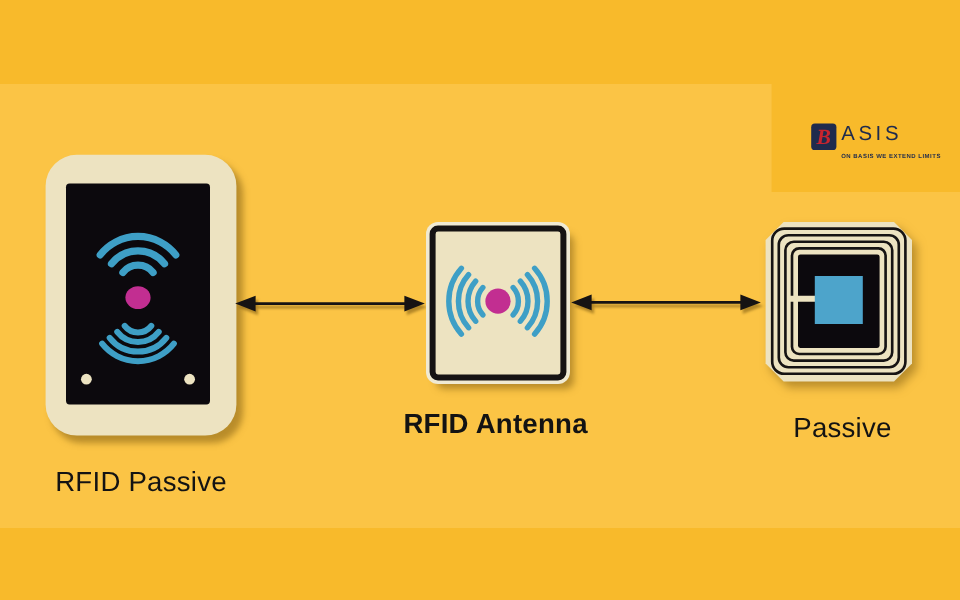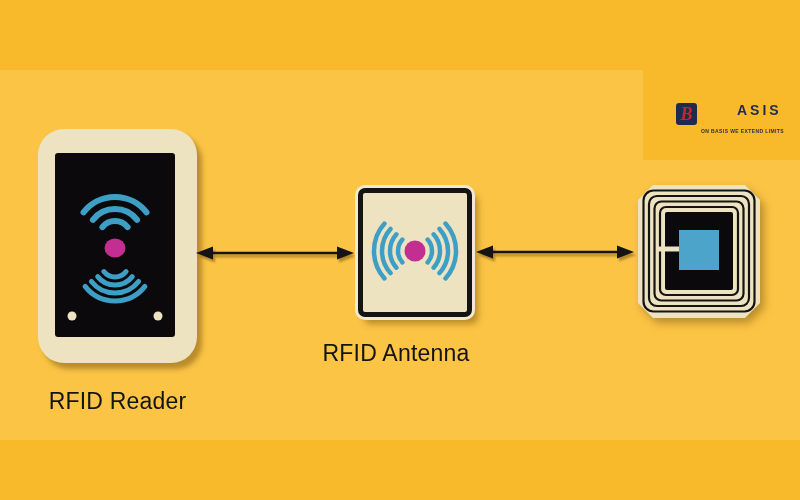--- a/index.html
+++ b/index.html
@@ -51,23 +51,22 @@
   .logo{position:absolute;left:676px;top:102px;width:110px;}
   .logo-mark{
     position:absolute;left:0;top:1px;width:21px;height:22px;
     background:var(--logo-navy,#1F2B4D);border-radius:3px;
     color:var(--logo-red,#C8242E);font-weight:bold;font-style:italic;
     font-size:18px;line-height:22px;text-align:center;
     font-family:"Liberation Serif",serif;
   }
   .logo-brand{
     position:absolute;left:25px;top:0;
-    color:var(--logo-navy,#1F2B4D);font-weight:bold;font-size:14px;
+    color:var(--logo-navy,#1F2B4D);font-weight:normal;font-size:17px;
     letter-spacing:3px;
-    margin-left:36px;
   }
   .logo-tagline{
     position:absolute;left:25px;top:26px;width:80px;
     color:var(--logo-navy,#1F2B4D);font-weight:bold;font-size:5px;
     letter-spacing:0.4px;white-space:nowrap;
   }
 </style>
 </head>
 <body>
 
@@ -87,21 +86,21 @@
       <path class="arc" stroke-width="5" d="M48.9 118.6 A14 14 0 0 0 71.1 118.6"></path>
       <path class="arc" stroke-width="5" d="M42.7 123.6 A22 22 0 0 0 77.3 123.6"></path>
       <path class="arc" stroke-width="5" d="M36.4 128.5 A30 30 0 0 0 83.6 128.5"></path>
       <path class="arc" stroke-width="5" d="M30.1 133.4 A38 38 0 0 0 89.9 133.4"></path>
 
       <circle class="screw" cx="17" cy="163" r="4.5"></circle>
       <circle class="screw" cx="103" cy="163" r="4.5"></circle>
     </svg>
   </div>
 </div>
-<div class="node-label" style="left:30px;top:388px;width:175px;">RFID Reader</div>
+<div class="node-label" style="left:30px;top:388px;width:175px;">RFID Passive</div>
 
 <svg class="arrow" style="left:195px;top:243px;" width="160" height="20" viewBox="0 0 160 20">
   <line x1="14" y1="10" x2="146" y2="10"></line>
   <polygon points="1,10 18,3.5 18,16.5"></polygon>
   <polygon points="159,10 142,3.5 142,16.5"></polygon>
 </svg>
 
 <div class="antenna-box">
   <svg width="104" height="119" viewBox="0 0 104 119">
 
@@ -111,40 +110,41 @@
     <path class="arc" stroke-width="4.5" d="M39.4 46.6 A17 17 0 0 0 39.4 69.4"></path>
 
     <circle class="dot" cx="52" cy="58" r="10.5"></circle>
 
     <path class="arc" stroke-width="4.5" d="M82.5 30.6 A41 41 0 0 1 82.5 85.4"></path>
     <path class="arc" stroke-width="4.5" d="M76.5 35.9 A33 33 0 0 1 76.5 80.1"></path>
     <path class="arc" stroke-width="4.5" d="M70.6 41.3 A25 25 0 0 1 70.6 74.7"></path>
     <path class="arc" stroke-width="4.5" d="M64.6 46.6 A17 17 0 0 1 64.6 69.4"></path>
   </svg>
 </div>
-<div class="node-label" style="left:301px;top:340px;width:190px;">RFID Antenna</div>
+<div class="node-label" style="left:318px;top:340px;width:190px;font-weight:bold;">RFID Antenna</div>
 
 <svg class="arrow" style="left:475px;top:242px;" width="160" height="20" viewBox="0 0 160 20">
   <line x1="14" y1="10" x2="146" y2="10"></line>
   <polygon points="1,10 18,3.5 18,16.5"></polygon>
   <polygon points="159,10 142,3.5 142,16.5"></polygon>
 </svg>
 
 <svg class="tag-svg" width="128" height="138" viewBox="0 0 128 138">
   <polygon points="18,3 110,3 125,18 125,121 110,136 18,136 3,121 3,18" fill="var(--device-case,#EDE3C1)"></polygon>
   <g>
     <rect class="coil" x="8.5" y="8.5" width="111" height="121" rx="10"></rect>
     <rect class="coil" x="14" y="14" width="100" height="110" rx="8"></rect>
     <rect class="coil" x="19.5" y="19.5" width="89" height="99" rx="7"></rect>
     <rect class="coil" x="25" y="25" width="78" height="88" rx="6"></rect>
   </g>
   <rect x="30" y="30" width="68" height="78" rx="2" fill="var(--screen-black,#0C090D)"></rect>
   <path d="M22 67 H48" stroke="var(--device-case,#EDE3C1)" stroke-width="5"></path>
   <rect x="44" y="48" width="40" height="40" fill="var(--chip-blue,#4DA4CB)"></rect>
 </svg>
 <div class="node-label" style="left:607px;top:341px;width:190px;line-height:30px;">
+  <div>Passive</div>
 </div>
 
 <div class="logo">
   <div class="logo-mark">B</div>
   <div class="logo-brand">ASIS</div>
   <div class="logo-tagline">ON BASIS WE EXTEND LIMITS</div>
 </div>
 
 </body></html>

